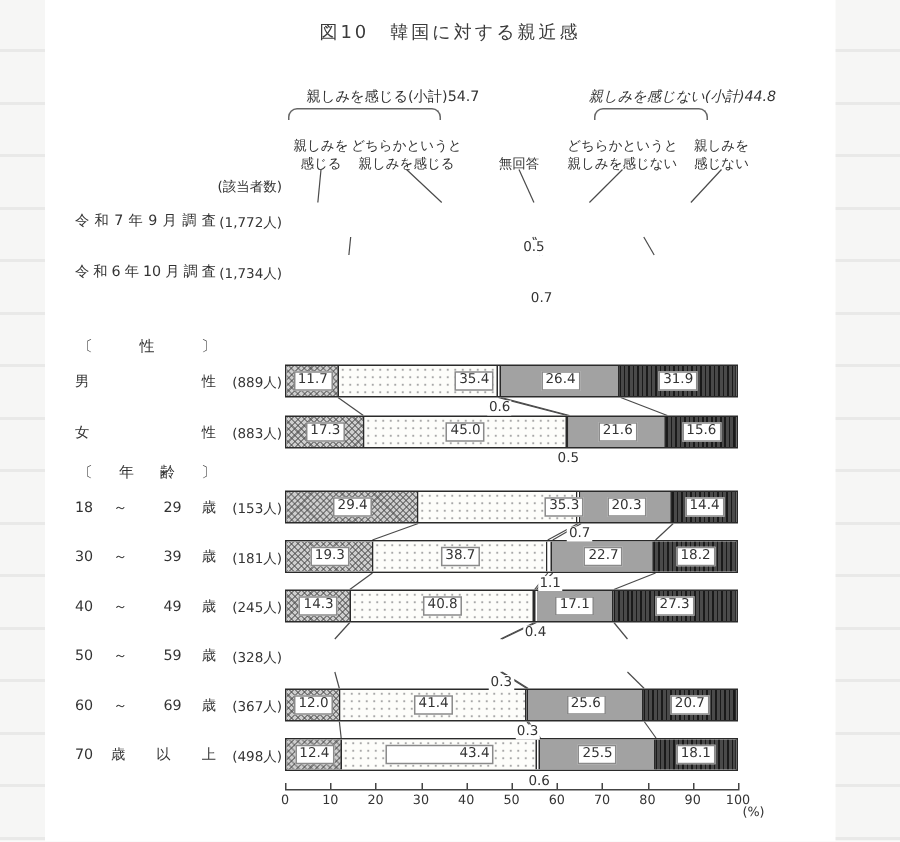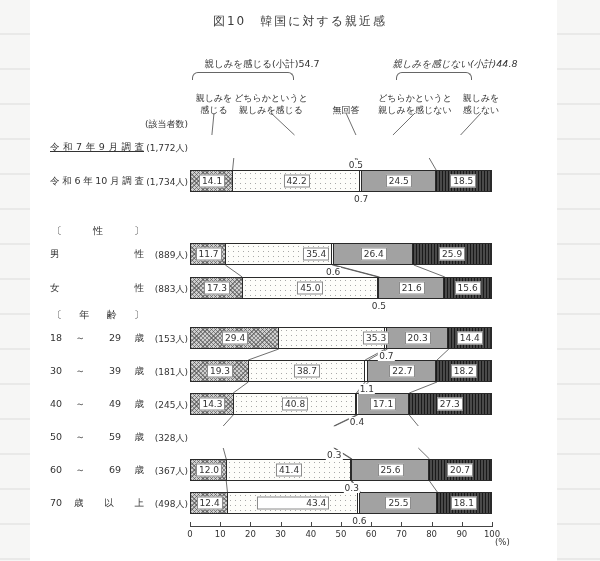--- a/index.html
+++ b/index.html
@@ -111,50 +111,39 @@
         <line x1="226.24" y1="481" x2="227.448" y2="492" stroke="#4a4a4a" stroke-width="0.8"></line>
         <line x1="351.26800000000003" y1="481" x2="358.51599999999996" y2="492" stroke="#4a4a4a" stroke-width="0.8"></line>
         <line x1="352.174" y1="481" x2="360.328" y2="492" stroke="#4a4a4a" stroke-width="0.8"></line>
         <line x1="429.486" y1="481" x2="437.338" y2="492" stroke="#4a4a4a" stroke-width="0.8"></line>
         <line x1="214" y1="113" x2="211.895" y2="135" stroke="#4a4a4a" stroke-width="0.8"></line>
         <line x1="271" y1="113" x2="294.492" y2="135" stroke="#4a4a4a" stroke-width="0.8"></line>
         <line x1="346" y1="113" x2="355.949" y2="135" stroke="#4a4a4a" stroke-width="0.8"></line>
         <line x1="415" y1="113" x2="392.944" y2="135" stroke="#4a4a4a" stroke-width="0.8"></line>
         <line x1="481" y1="113" x2="460.59200000000004" y2="135" stroke="#4a4a4a" stroke-width="0.8"></line>
       </svg>
-      <div class="row-label" style="top: 141px; text-decoration: underline;">令和7年9月調査</div>
+      <div class="row-label" style="top: 141px;">令和7年9月調査</div>
       <div class="row-n" style="top: 142px;">(1,772人)</div>
       <div class="nr" style="left: 355.949px; top: 160px;">0.5</div>
       <div class="row-label" style="top: 175px;">令和6年10月調査</div>
       <div class="row-n" style="top: 176px;">(1,734人)</div>
-      <div class="bar" style="top: 170px;">
-        <div class="seg s0" style="left: 0%; width: 14.1%;"></div>
-        <div class="vbox" style="left: 7.05%;">14.1</div>
-        <div class="seg s1" style="left: 14.1%; width: 42.2%;"></div>
-        <div class="vbox" style="left: 35.2%;">42.2</div>
-        <div class="seg s2" style="left: 56.3%; width: 0.7%;"></div>
-        <div class="seg s3" style="left: 57%; width: 24.5%;"></div>
-        <div class="vbox" style="left: 69.25%;">24.5</div>
-        <div class="seg s4" style="left: 81.5%; width: 18.5%;"></div>
-        <div class="vbox" style="left: 90.75%;">18.5</div>
-      </div>
       <div class="nr" style="left: 361.083px; top: 194px;">0.7</div>
       <div class="group-header" style="top: 224px;">〔 性 〕</div>
       <div class="row-label" style="top: 248px;">男 性</div>
       <div class="row-n" style="top: 249px;">(889人)</div>
       <div class="bar" style="top: 243px;">
         <div class="seg s0" style="left: 0%; width: 11.7%;"></div>
         <div class="vbox" style="left: 5.85%;">11.7</div>
         <div class="seg s1" style="left: 11.7%; width: 35.4%;"></div>
         <div class="vbox" style="left: 29.4%; margin-left: 37px;">35.4</div>
         <div class="seg s2" style="left: 47.1%; width: 0.6%;"></div>
         <div class="seg s3" style="left: 47.7%; width: 26.4%;"></div>
         <div class="vbox" style="left: 60.9%;">26.4</div>
         <div class="seg s4" style="left: 74.1%; width: 25.9%;"></div>
-        <div class="vbox" style="left: 87.05%;">25.9</div>
+        <div class="vbox" style="left: 87.05%;">31.9</div>
       </div>
       <div class="nr" style="left: 333.148px; top: 267px;">0.6</div>
       <div class="row-label" style="top: 282px;">女 性</div>
       <div class="row-n" style="top: 283px;">(883人)</div>
       <div class="bar" style="top: 277px;">
         <div class="seg s0" style="left: 0%; width: 17.3%;"></div>
         <div class="vbox" style="left: 8.65%;">17.3</div>
         <div class="seg s1" style="left: 17.3%; width: 45%;"></div>
         <div class="vbox" style="left: 39.8%;">45.0</div>
         <div class="seg s2" style="left: 62.3%; width: 0.5%;"></div>

